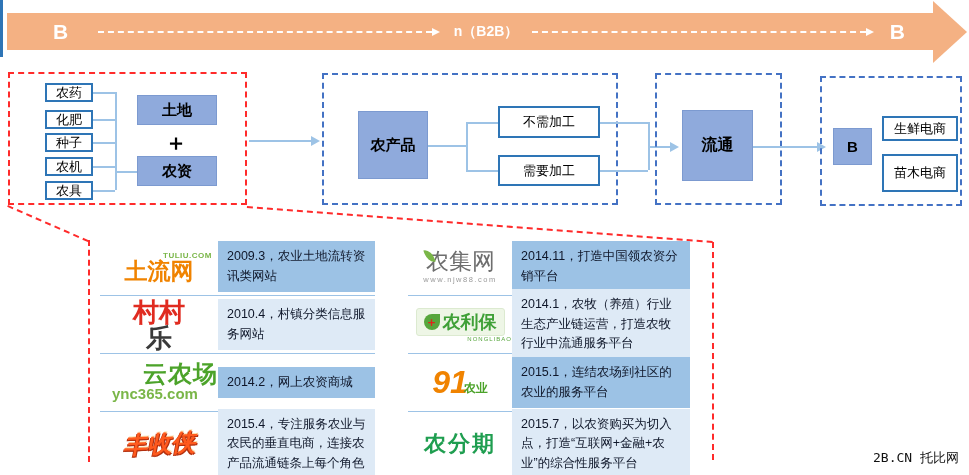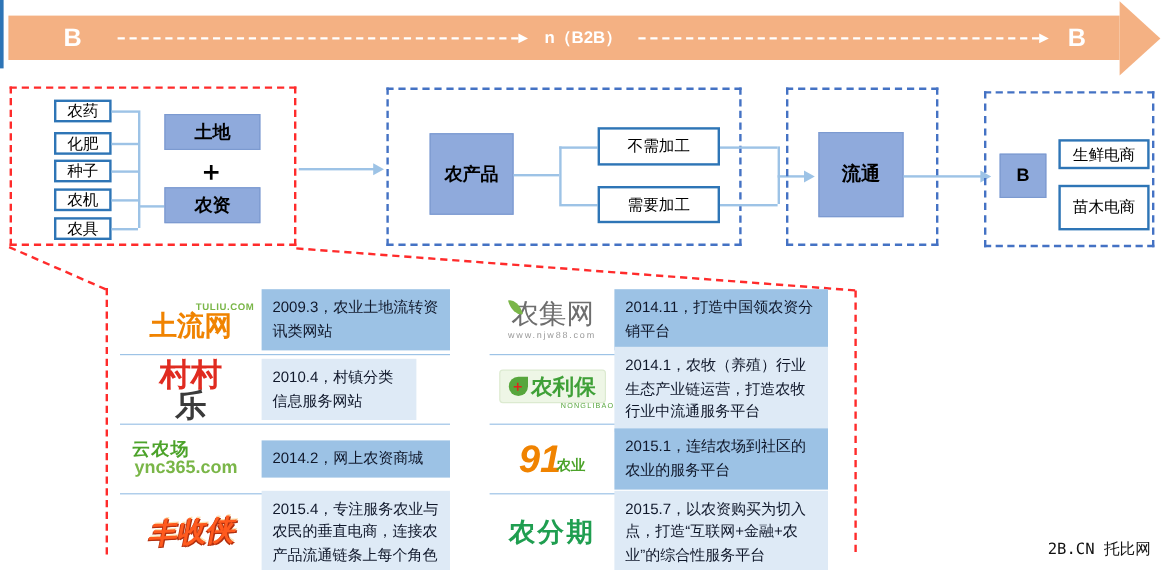--- a/index.html
+++ b/index.html
@@ -32,21 +32,21 @@
   .crow:last-child{border-bottom:none;}
   .logo-cell{display:flex;flex-direction:column;align-items:center;justify-content:center;flex:0 0 auto;}
   .desc{box-sizing:border-box;font-size:12.5px;line-height:1.55;color:#0f172a;padding:6px 9px;margin:6px 0;}
   .desc.dark{background:#9CC2E5;}
   .desc.light{background:#DEEAF6;}
   
   .lg-tuliu-sub{font-size:8px;font-weight:bold;color:#7AB648;align-self:flex-end;margin-right:6px;letter-spacing:.5px;}
   .lg-tuliu{font-size:23px;font-weight:bold;color:#F08300;line-height:1;}
   .lg-ccl-red{font-size:26px;font-weight:bold;color:#E02B20;line-height:1;}
   .lg-ccl-dark{font-size:26px;font-weight:bold;color:#3A3A3A;line-height:1;}
-  .lg-ync{font-size:15px;font-weight:bold;color:#4CA32A;line-height:1;letter-spacing:1px;}
+  .lg-ync{font-size:24px;font-weight:bold;color:#4CA32A;line-height:1;letter-spacing:1px;margin-left:33px;}
   .lg-ync-sub{font-size:15px;font-weight:bold;color:#7AB648;line-height:1.1;align-self:flex-start;margin-left:2px;}
   .lg-fsx{font-size:24px;font-weight:bold;font-style:italic;color:#FF5A1E;line-height:1;text-shadow:1px 1px 0 #B3300F,-1px 1px 0 #B3300F,1px -1px 0 #fbe0b0;transform:rotate(-3deg);}
   .lg-njw{font-size:23px;color:#6E6E6E;line-height:1;display:flex;align-items:center;}
   .leaf{display:inline-block;width:9px;height:14px;background:#7AB648;border-radius:0 100% 0 100%;margin-right:-8px;margin-bottom:10px;transform:rotate(-15deg);}
   .lg-njw-sub{font-size:7.5px;color:#9a9a9a;letter-spacing:1.5px;margin-top:2px;}
   .lg-nlb-wrap{background:#eef6e6;border:1px solid #dcead0;border-radius:3px;padding:4px 7px;display:flex;align-items:center;}
   .nlb-icon{width:16px;height:16px;border-radius:50% 0 50% 50%;background:#57A63C;color:#E2231A;font-size:12px;font-weight:bold;line-height:16px;text-align:center;margin-right:3px;}
   .lg-nlb{font-size:18px;font-weight:bold;color:#3FA037;line-height:1;}
   .lg-nlb-sub{font-size:6px;color:#57A63C;letter-spacing:1px;align-self:flex-end;}
   .lg-91{font-size:32px;font-weight:bold;font-style:italic;color:#F08300;line-height:.9;}
@@ -164,21 +164,21 @@
         <span class="lg-tuliu">土流网</span>
       </div>
       <div class="desc dark" style="width:157px;">2009.3，农业土地流转资讯类网站</div>
     </div>
 
     <div class="crow" style="height:57px;">
       <div class="logo-cell" style="width:118px;flex-direction:column;">
         <span class="lg-ccl-red">村村</span>
         <span class="lg-ccl-dark">乐</span>
       </div>
-      <div class="desc light" style="width:129px;">2010.4，村镇分类信息服务网站</div>
+      <div class="desc light" style="width:157px;">2010.4，村镇分类信息服务网站</div>
     </div>
 
     <div class="crow" style="height:57px;">
       <div class="logo-cell" style="width:118px;align-items:flex-start;padding-left:10px;box-sizing:border-box;">
         <span class="lg-ync">云农场</span>
         <span class="lg-ync-sub">ync365.com</span>
       </div>
       <div class="desc dark" style="width:157px;">2014.2，网上农资商城</div>
     </div>
 

